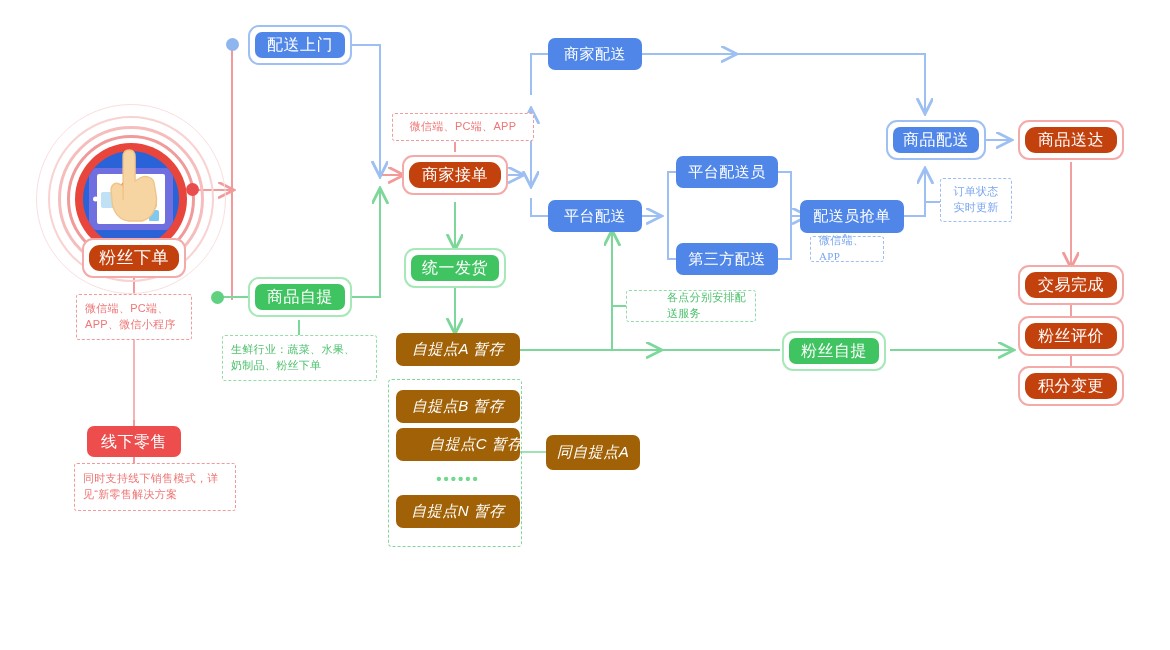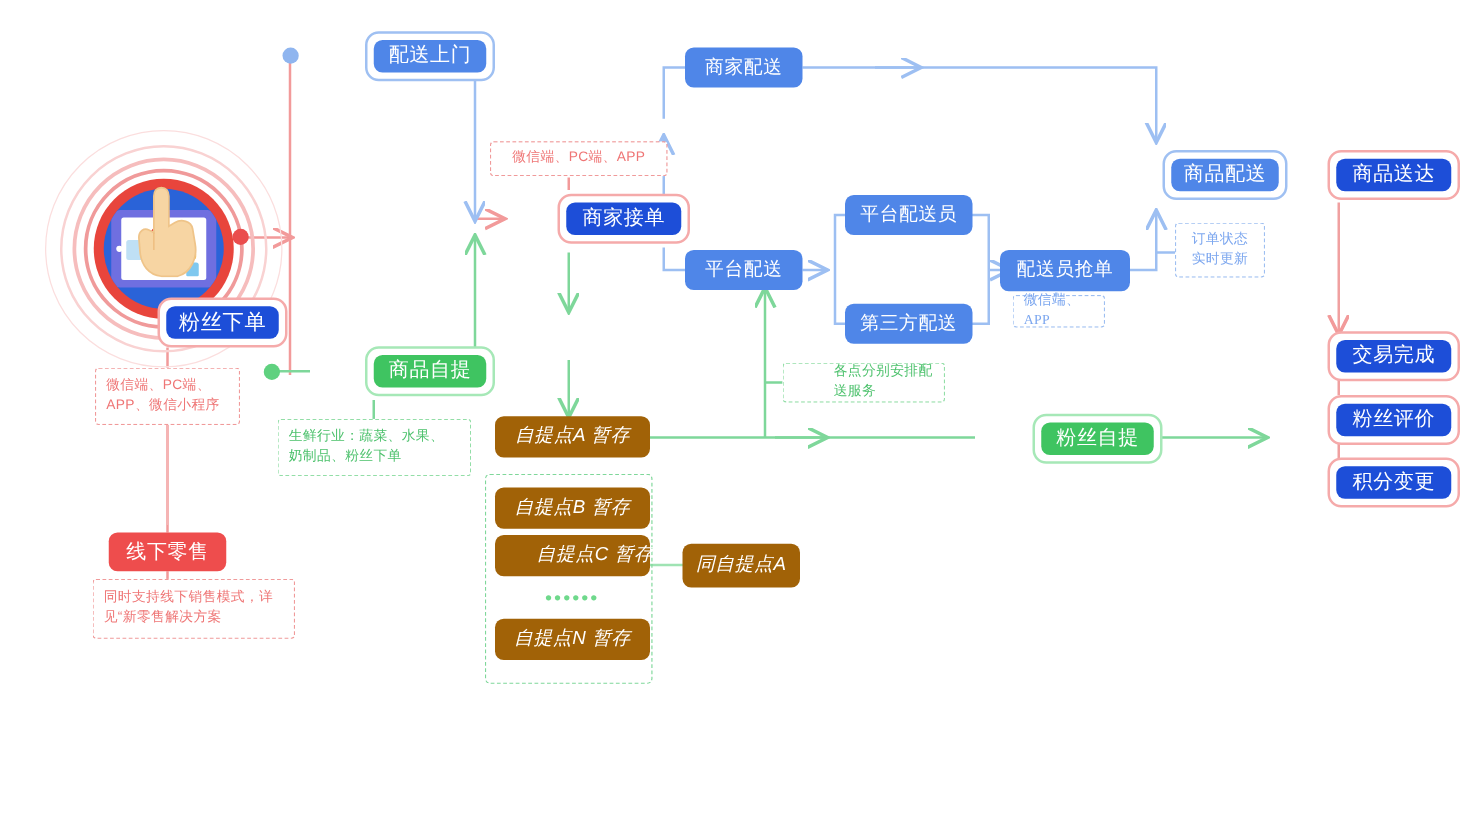--- a/index.html
+++ b/index.html
@@ -42,35 +42,34 @@
   }
   .flat.blue  { background: #4f86e8; }
   .flat.green { background: #a16207; font-style: italic; }
   .flat.red   { background: #ee4d4d; }
 
   
   .dbl {
     border-radius: 11px;
     padding: 5px;
     background: #ffffff;
-    margin-left: 44px;
   }
   .dbl > .inner {
     width: 100%; height: 100%;
     border-radius: 7px;
     display: flex;
     align-items: center;
     justify-content: center;
   }
   .dbl.blue  { border: 2px solid #9fc0f2; }
   .dbl.blue  > .inner { background: #4f86e8; }
   .dbl.green { border: 2px solid #a6e8b7; }
   .dbl.green > .inner { background: #3fc461; }
   .dbl.red   { border: 2px solid #f5aaaa; }
-  .dbl.red   > .inner { background: #1d4ed8; }
+  .dbl.red   > .inner { background: #c2410c; border-radius: 11px; }
 
   
   .note {
     position: absolute;
     display: flex;
     align-items: center;
     justify-content: flex-start;
     padding: 5px 8px;
     border-radius: 3px;
     font-size: 11px;
@@ -334,20 +333,23 @@
   </div>
 
   <div class="node dbl green" style="left:248px;top:277px;width:104px;height:40px;font-size:16px;">
     <div class="inner">商品自提</div>
   </div>
 
   <div class="node dbl red" style="left:402px;top:155px;width:106px;height:40px;font-size:16px;">
     <div class="inner">商家接单</div>
   </div>
 
+  <div class="node dbl green" style="left:404px;top:248px;width:102px;height:40px;font-size:16px;">
+    <div class="inner">统一发货</div>
+  </div>
 
   <div class="node flat green" style="left:396px;top:333px;width:124px;height:33px;font-size:15px;">自提点A 暂存</div>
 
   <div class="group-box" style="left:388px;top:379px;width:134px;height:168px;"></div>
   <div class="node flat green" style="left:396px;top:390px;width:124px;height:33px;font-size:15px;">自提点B 暂存</div>
   <div class="node flat green" style="left:396px;top:428px;width:124px;height:33px;font-size:15px;padding-left:36px;">自提点C 暂存</div>
   <div class="dots" style="left:396px;top:468px;width:124px;height:20px;">••••••</div>
   <div class="node flat green" style="left:396px;top:495px;width:124px;height:33px;font-size:15px;">自提点N 暂存</div>
 
   <div class="node flat green" style="left:546px;top:435px;width:94px;height:35px;font-size:15px;">同自提点A</div>

